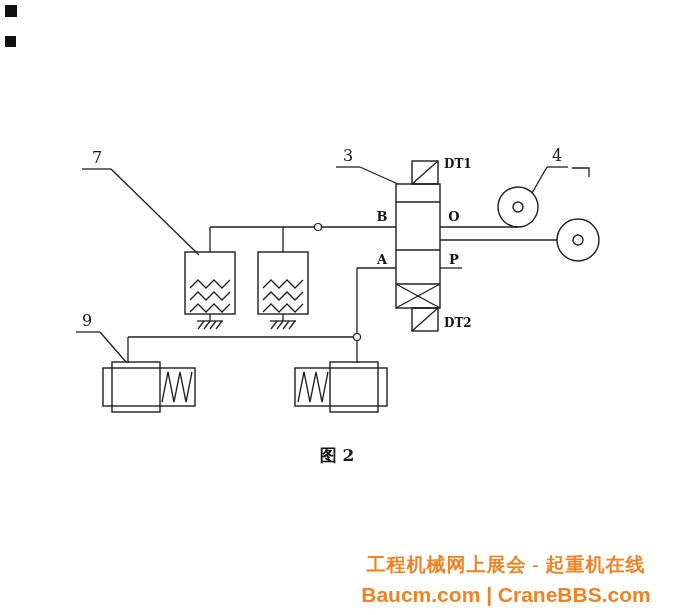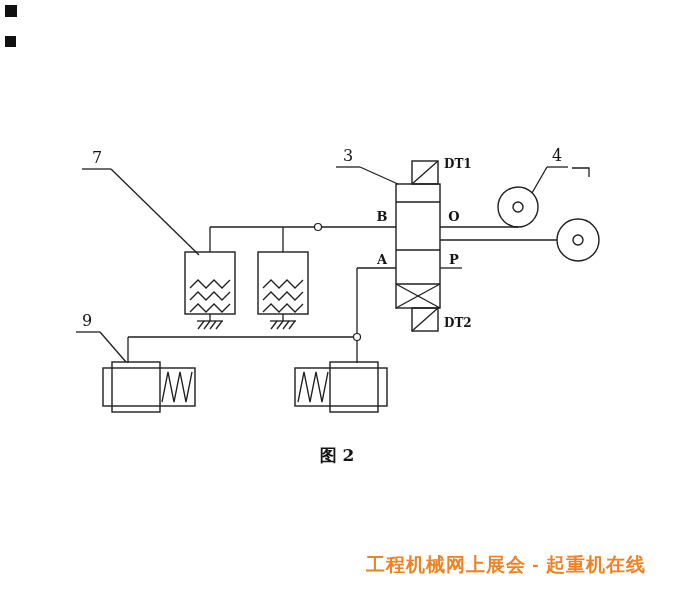--- a/index.html
+++ b/index.html
@@ -17,21 +17,21 @@
   .sq   { fill:#101010; stroke:none; }
   text  { fill:#141414; }
   .num     { font:16px "DejaVu Serif", serif; }
   .port    { font:bold 13px "DejaVu Serif", serif; }
   .dt      { font:bold 12px "DejaVu Serif", serif; }
   .caption { font:bold 17px "DejaVu Serif", serif; }
   .footer {
     position:absolute; right:4px; top:552px; width:330px;
     text-align:center; font-weight:bold; color:#ef8222;
   }
-  .footer-line1 { font-size:19px; letter-spacing:1px; }
+  .footer-line1 { font-size:19px; letter-spacing:1px;font-family:Liberation Serif, serif; }
   .footer-line2 { font-size:21px; margin-top:5px; }
 </style>
 </head>
 <body>
 
 <div class="page">
 
   <svg width="675" height="615" viewBox="0 0 675 615">
 
     <g>
@@ -152,15 +152,16 @@
       <rect class="box" x="295" y="368" width="92" height="38"></rect>
       <rect class="box" x="330" y="362" width="48" height="50"></rect>
       <polyline class="ln" points="298,402 304,372 310,402 316,372 322,402 328,372"></polyline>
     </g>
 
     <text class="caption" x="337" y="461" text-anchor="middle">图 2</text>
   </svg>
 
   <div class="footer" style="color: rgb(239, 130, 34);">
     <div class="footer-line1">工程机械网上展会 - 起重机在线</div>
+    <div class="footer-line2">Baucm.com | CraneBBS.com</div>
   </div>
 
 </div>
 
 </body></html>

